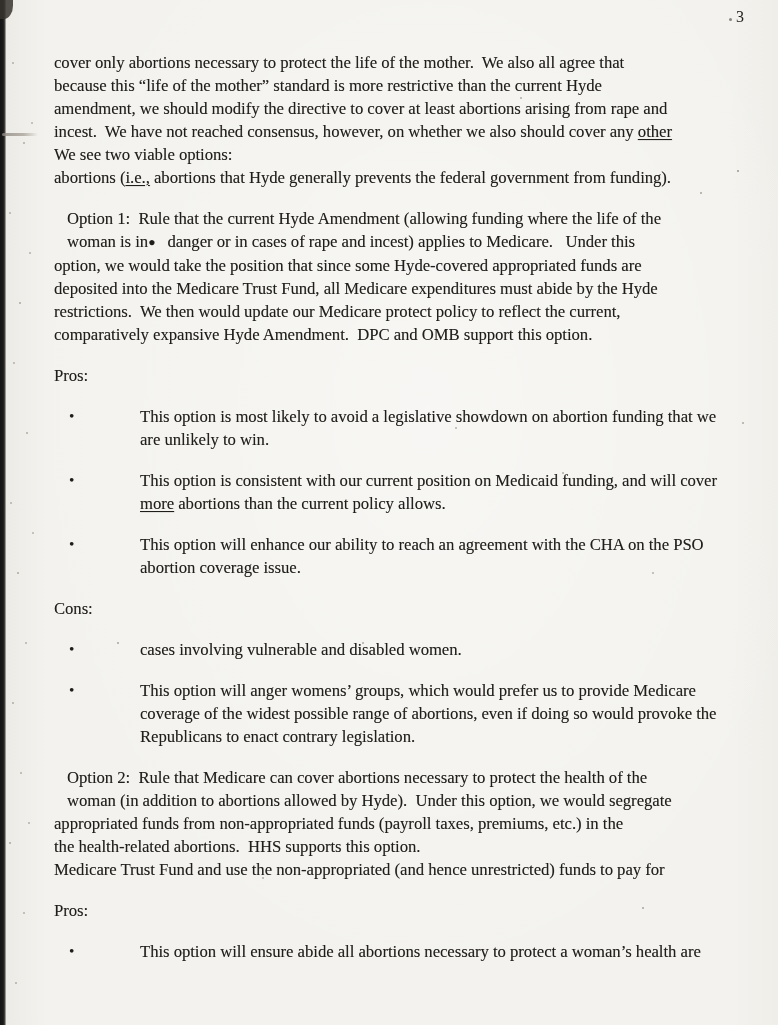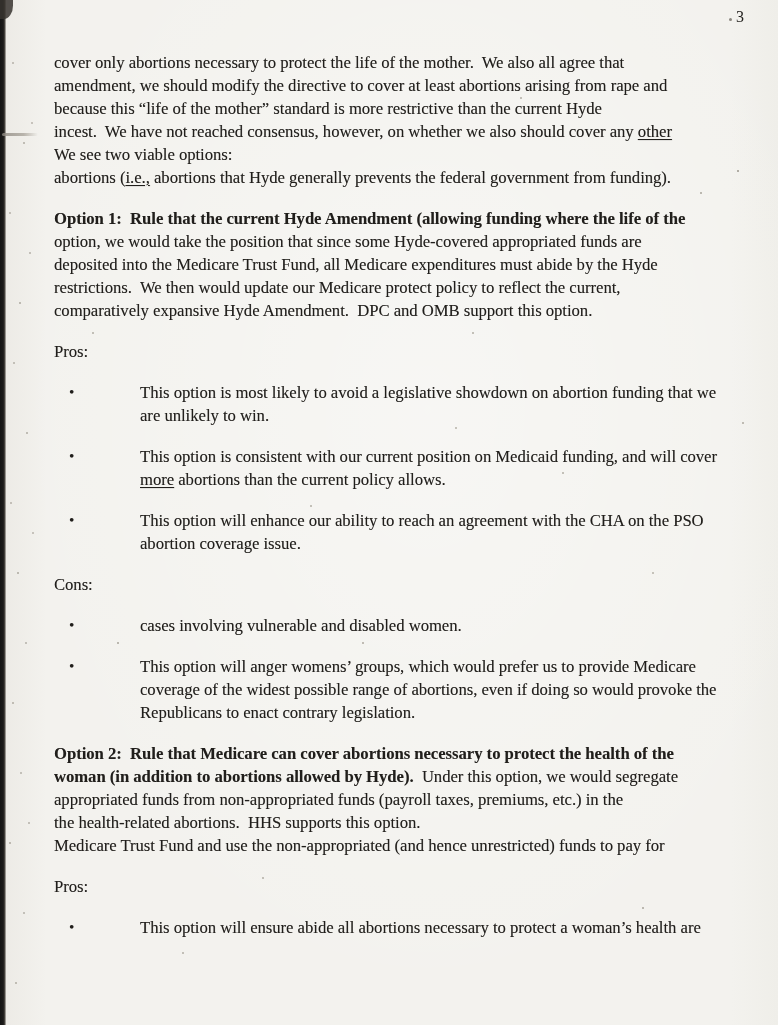--- a/index.html
+++ b/index.html
@@ -68,46 +68,47 @@
     text-shadow: 0.25px 0.25px 0 rgba(32,30,27,0.38);
   }
   .block { margin-bottom: 18px; }
   .block.bullet { display: flex; }
   .bullet-marker {
     flex: none; width: 71px; margin-left: 15px;
     font-size: 15px;
   }
   .bullet-text { flex: 1 1 auto; }
   .line { white-space: pre; }
-  .seg.bold { font-weight: bold; }
+  .seg.bold { font-weight: normal; margin-left: 13px; }
   .seg.und { text-decoration: underline; text-underline-offset: 2px; }
   .seg.blob { font-size: 12px; letter-spacing: -1px; vertical-align: 1.5px; }
 </style>
 </head>
 <body>
 
 <div class="page">
   <div class="speckle-a"></div>
   <div class="speckle-b"></div>
   <div class="edge-strip"></div>
   <div class="corner-smudge"></div>
   <div class="dash-mark"></div>
   <div class="page-number-dot"></div>
   <div class="page-number">3</div>
   <div class="doc">
       <div class="block paragraph">
         <div class="line"><span class="seg">cover only abortions necessary to protect the life of the mother.  We also all agree that</span></div>
+        <div class="line"><span class="seg">because this “life of the mother” standard is more restrictive than the current Hyde</span></div>
         <div class="line"><span class="seg">amendment, we should modify the directive to cover at least abortions arising from rape and</span></div>
-        <div class="line"><span class="seg">because this “life of the mother” standard is more restrictive than the current Hyde</span></div>
         <div class="line"><span class="seg">incest.  We have not reached consensus, however, on whether we also should cover any </span><span class="seg und">other</span></div>
         <div class="line"><span class="seg">We see two viable options:</span></div>
         <div class="line"><span class="seg">abortions (</span><span class="seg und">i.e.,</span><span class="seg"> abortions that Hyde generally prevents the federal government from funding).</span></div>
       </div>
       <div class="block paragraph">
         <div class="line"><span class="seg bold">Option 1:  Rule that the current Hyde Amendment (allowing funding where the life of the</span></div>
+        <div class="line"><span class="seg bold">woman is in</span><span class="seg blob">●</span><span class="seg bold">danger or in cases of rape and incest) applies to Medicare.</span><span class="seg">   Under this</span></div>
         <div class="line"><span class="seg">option, we would take the position that since some Hyde-covered appropriated funds are</span></div>
         <div class="line"><span class="seg">deposited into the Medicare Trust Fund, all Medicare expenditures must abide by the Hyde</span></div>
         <div class="line"><span class="seg">restrictions.  We then would update our Medicare protect policy to reflect the current,</span></div>
         <div class="line"><span class="seg">comparatively expansive Hyde Amendment.  DPC and OMB support this option.</span></div>
       </div>
       <div class="block label">
         <div class="line"><span class="seg">Pros:</span></div>
       </div>
       <div class="block bullet">
         <span class="bullet-marker">•</span>

